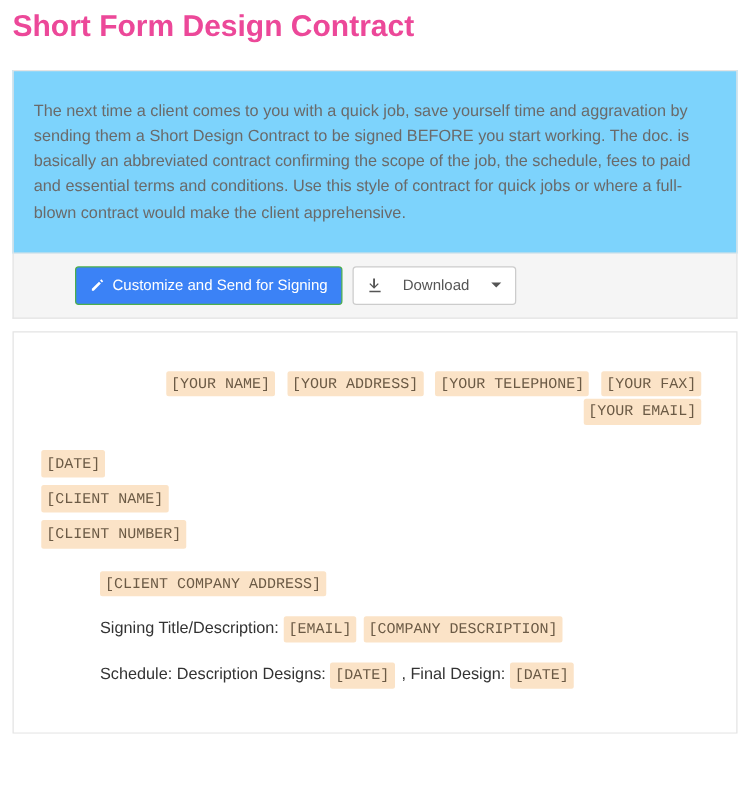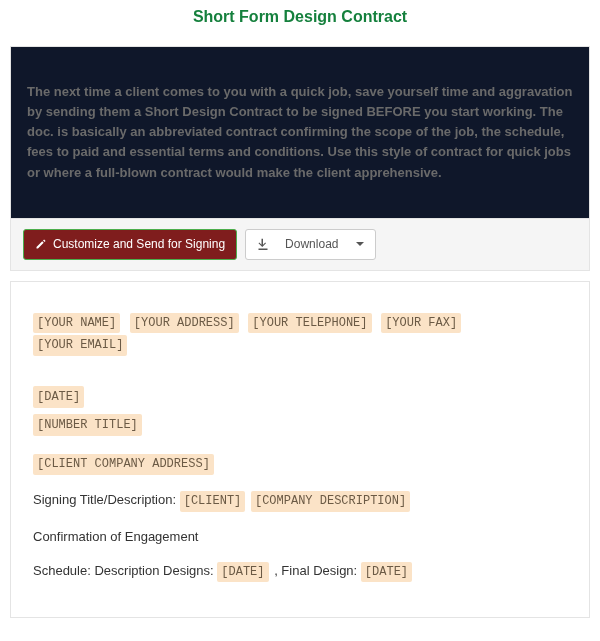--- a/index.html
+++ b/index.html
@@ -3,35 +3,33 @@
 <meta charset="utf-8">
 <style>
   * { box-sizing: border-box; margin: 0; padding: 0; }
   body {
     font-family: Helvetica, Arial, sans-serif;
     background: #ffffff;
     color: #333333;
     width: 600px;
   }
   h1 {
-    font-size: 16px;
+    font-size: 24px;
     font-weight: bold;
-    color: #15803d;
+    color: #ec4899;
     padding: 8px 10px 10px 10px;
-    text-align: center;
   }
   .intro-box {
-    background: #0f172a;
+    background: #7dd3fc;
     border: 1px solid #e4e4e4;
     margin: 10px 10px 0 10px;
-    padding: 35px 16px;
+    padding: 22px 16px;
     font-size: 13px;
     line-height: 1.55;
     color: #6a6a6a;
-    font-weight: bold;
   }
   .toolbar {
     margin: 0 10px;
     border-left: 1px solid #e4e4e4;
     border-right: 1px solid #e4e4e4;
     border-bottom: 1px solid #e4e4e4;
     background: #f5f5f5;
     padding: 10px 12px;
     display: flex;
     gap: 8px;
@@ -41,23 +39,24 @@
     display: inline-flex;
     align-items: center;
     gap: 6px;
     font-size: 12px;
     padding: 6px 11px;
     border-radius: 3px;
     cursor: pointer;
     line-height: 1.4;
   }
   .btn-primary {
-    background: #7f1d1d;
+    background: #3b82f6;
     border: 1px solid #4cae4c;
     color: #ffffff;
+    margin-left: 37px;
   }
   .btn-default {
     background: #ffffff;
     border: 1px solid #cccccc;
     color: #555555;
     gap: 16px;
   }
   .btn svg { display: block; }
   .caret {
     display: inline-block;
@@ -69,34 +68,34 @@
   }
   .doc {
     margin: 10px 10px 0 10px;
     border: 1px solid #e4e4e4;
     background: #ffffff;
     padding: 30px 22px 20px 22px;
     font-size: 13px;
     color: #333333;
     line-height: 1.55;
   }
-  .doc p { margin-bottom: 14px; }
+  .doc p { margin-bottom: 14px; margin-left: 47px; }
   .doc .stack { margin-bottom: 16px; }
   .doc .stack div { margin-bottom: 4px; line-height: 1.7; }
   .ph {
     display: inline-block;
     background: #fbe3c7;
     font-family: "Courier New", monospace;
     font-size: 12px;
     color: #6b5a45;
     padding: 1px 4px;
     border-radius: 2px;
     margin: 1px 2px 1px 0;
   }
-  .row-tokens { margin-bottom: 28px; }
+  .row-tokens { margin-bottom: 18px; text-align: right; }
   .row-tokens .ph { margin-right: 6px; }
 </style>
 </head>
 <body>
 
 <h1>Short Form Design Contract</h1>
 
 <div class="intro-box">
   <span>The next time a client comes to you with a quick job, save yourself time and aggravation by sending them a Short Design Contract to be signed BEFORE you start working. The doc. is basically an abbreviated contract confirming the scope of the job, the schedule, fees to paid and essential terms and conditions. Use this style of contract for quick jobs or where a full-blown contract would make the client apprehensive.</span>
 </div>
@@ -126,34 +125,34 @@
   <div class="row-tokens">
     <span class="ph">[YOUR NAME]</span>
     <span class="ph">[YOUR ADDRESS]</span>
     <span class="ph">[YOUR TELEPHONE]</span>
     <span class="ph">[YOUR FAX]</span>
     <span class="ph">[YOUR EMAIL]</span>
   </div>
 
   <div class="stack">
     <div><span class="ph">[DATE]</span></div>
-    <div><span class="ph">[NUMBER TITLE]</span></div>
+    <div><span class="ph">[CLIENT NAME]</span></div>
+    <div><span class="ph">[CLIENT NUMBER]</span></div>
   </div>
 
   <p>
     <span class="ph">[CLIENT COMPANY ADDRESS]</span>
   </p>
 
   <p>
     <span>Signing Title/Description:</span>
-    <span class="ph">[CLIENT]</span>
+    <span class="ph">[EMAIL]</span>
     <span class="ph">[COMPANY DESCRIPTION]</span>
   </p>
 
-  <p>Confirmation of Engagement</p>
 
 
   <p>
     <span>Schedule: Description Designs:</span>
     <span class="ph">[DATE]</span>
     <span>, Final Design:</span>
     <span class="ph">[DATE]</span>
   </p>
 
 </div>

